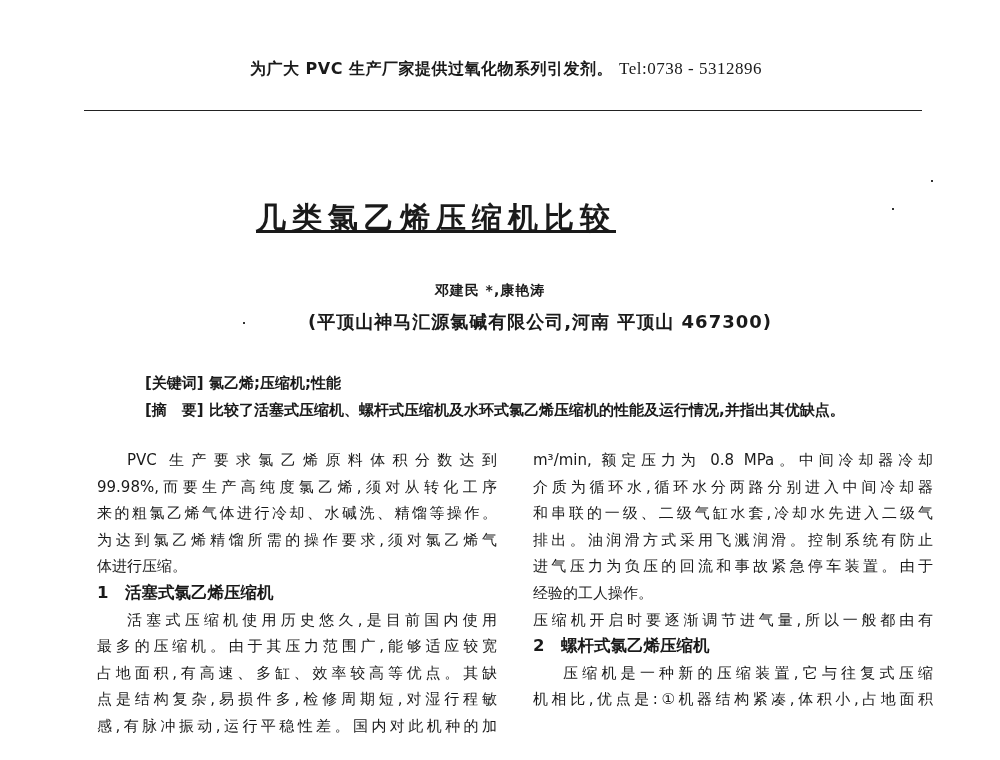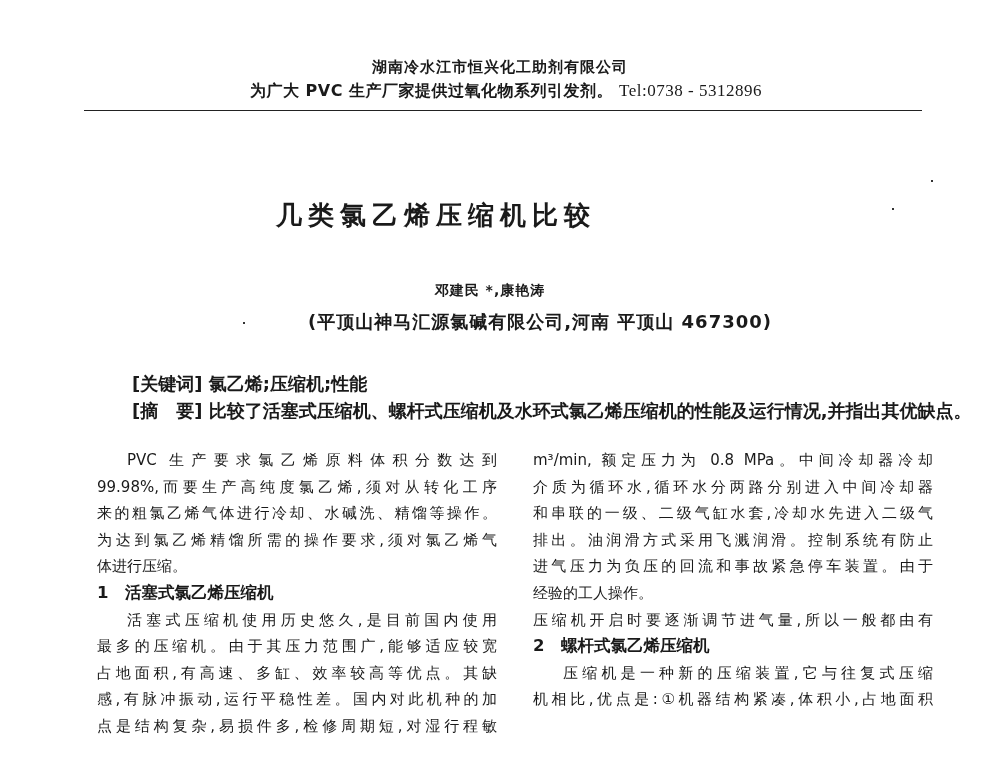--- a/index.html
+++ b/index.html
@@ -55,24 +55,25 @@
       width: 2px;
       height: 2px;
       background: #333;
     }
     .title {
       position: absolute;
       left: 0;
       top: 198px;
       width: 872px;
       text-align: center;
-      font-size: 26px;
+      font-size: 30px;
       font-weight: bold;
       letter-spacing: 6px;
       font-family: "DejaVu Sans", sans-serif;
+      text-decoration: underline;
     }
     .authors {
       position: absolute;
       left: 0;
       top: 282px;
       width: 980px;
       text-align: center;
       font-size: 14px;
       font-weight: bold;
       letter-spacing: 1px;
@@ -85,23 +86,23 @@
       width: 1000px;
       text-align: center;
       font-size: 18px;
       font-weight: bold;
       letter-spacing: 1px;
       font-family: "DejaVu Sans", sans-serif;
       margin-left: 40px;
     }
     .meta {
       position: absolute;
-      left: 132px;
+      left: 145px;
       top: 370px;
-      font-size: 18px;
+      font-size: 15px;
       font-weight: bold;
       line-height: 27px;
       font-family: "DejaVu Sans", sans-serif;
     }
     .meta .label {
       font-weight: bold;
     }
     .col {
       position: absolute;
       top: 447px;
@@ -139,21 +140,20 @@
     }
     .col h2 .num {
       display: inline-block;
       width: 28px;
     }
   </style>
 </head>
 <body>
 
 <div class="ad-header">
-  <div class="ad-line1">湖南冷水江市恒兴化工助剂有限公司</div>
   <div class="ad-line2">
     <span>为广大 PVC 生产厂家提供过氧化物系列引发剂。</span>
     <span class="tel">Tel:0738 - 5312896</span>
   </div>
 </div>
 <div class="header-rule"></div>
 
 <div class="stray-dot" style="left:931px; top:180px;"></div>
 <div class="stray-dot" style="left:892px; top:208px;"></div>
 <div class="stray-dot" style="left:243px; top:322px;"></div>
@@ -179,22 +179,22 @@
   <span class="line">99.98%,而要生产高纯度氯乙烯,须对从转化工序</span>
   <span class="line">来的粗氯乙烯气体进行冷却、水碱洗、精馏等操作。</span>
   <span class="line">为达到氯乙烯精馏所需的操作要求,须对氯乙烯气</span>
   <span class="line last">体进行压缩。</span>
   <h2>
     <span class="num">1</span><span>活塞式氯乙烯压缩机</span>
   </h2>
   <span class="line indent">活塞式压缩机使用历史悠久,是目前国内使用</span>
   <span class="line">最多的压缩机。由于其压力范围广,能够适应较宽</span>
   <span class="line">占地面积,有高速、多缸、效率较高等优点。其缺</span>
+  <span class="line">点是结构复杂,易损件多,检修周期短,对湿行程敏</span>
   <span class="line">感,有脉冲振动,运行平稳性差。国内对此机种的加</span>
-  <span class="line">点是结构复杂,易损件多,检修周期短,对湿行程敏</span>
 </div>
 
 <div class="col col-right">
   <span class="line">m³/min, 额定压力为 0.8 MPa。中间冷却器冷却</span>
   <span class="line">介质为循环水,循环水分两路分别进入中间冷却器</span>
   <span class="line">和串联的一级、二级气缸水套,冷却水先进入二级气</span>
   <span class="line">排出。油润滑方式采用飞溅润滑。控制系统有防止</span>
   <span class="line">进气压力为负压的回流和事故紧急停车装置。由于</span>
   <span class="line last">经验的工人操作。</span>
   <span class="line">压缩机开启时要逐渐调节进气量,所以一般都由有</span>

